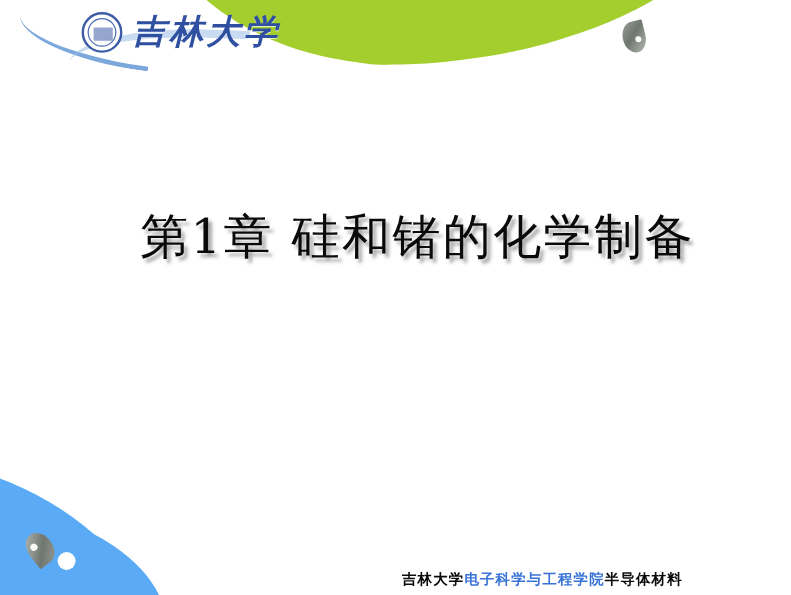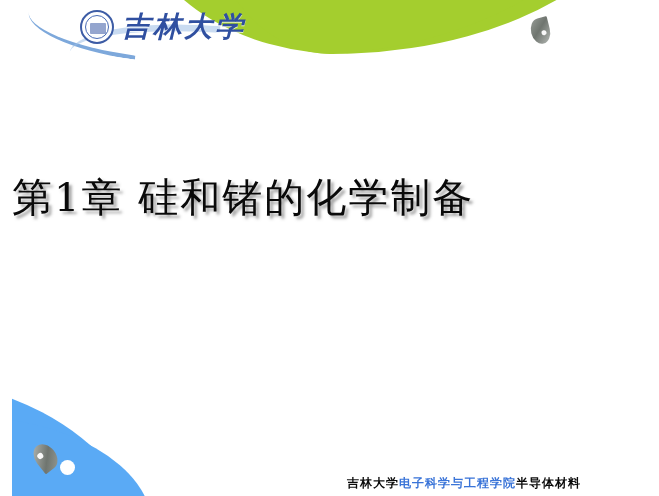--- a/index.html
+++ b/index.html
@@ -7,21 +7,20 @@
     padding: 0;
     background: #ffffff;
   }
   #slide {
     position: relative;
     width: 579px;
     height: 496px;
     background: #ffffff;
     overflow: hidden;
     font-family: "Liberation Serif", "DejaVu Serif", serif;
-    margin-left: 12px;
   }
 
   
   .green-wave {
     position: absolute;
     top: -118px;
     right: -60px;
     width: 520px;
     height: 170px;
     background: #a4ce2e;
@@ -153,24 +152,24 @@
     color: #2f4fa0;
     letter-spacing: 3px;
     line-height: 44px;
     white-space: nowrap;
     text-shadow: 0 1px 0 rgba(255,255,255,.7);
   }
 
   
   .title {
     position: absolute;
-    left: 0;
+    left: 12px;
     right: 0;
     top: 170px;
-    text-align: left;
+    text-align: right;
     font-family: "DejaVu Serif", "Liberation Serif", serif;
     font-size: 40px;
     font-weight: normal;
     color: #0a0a0a;
     letter-spacing: 2px;
     white-space: nowrap;
     text-shadow: 3px 3px 3px rgba(90,90,90,.55);
   }
 
   

